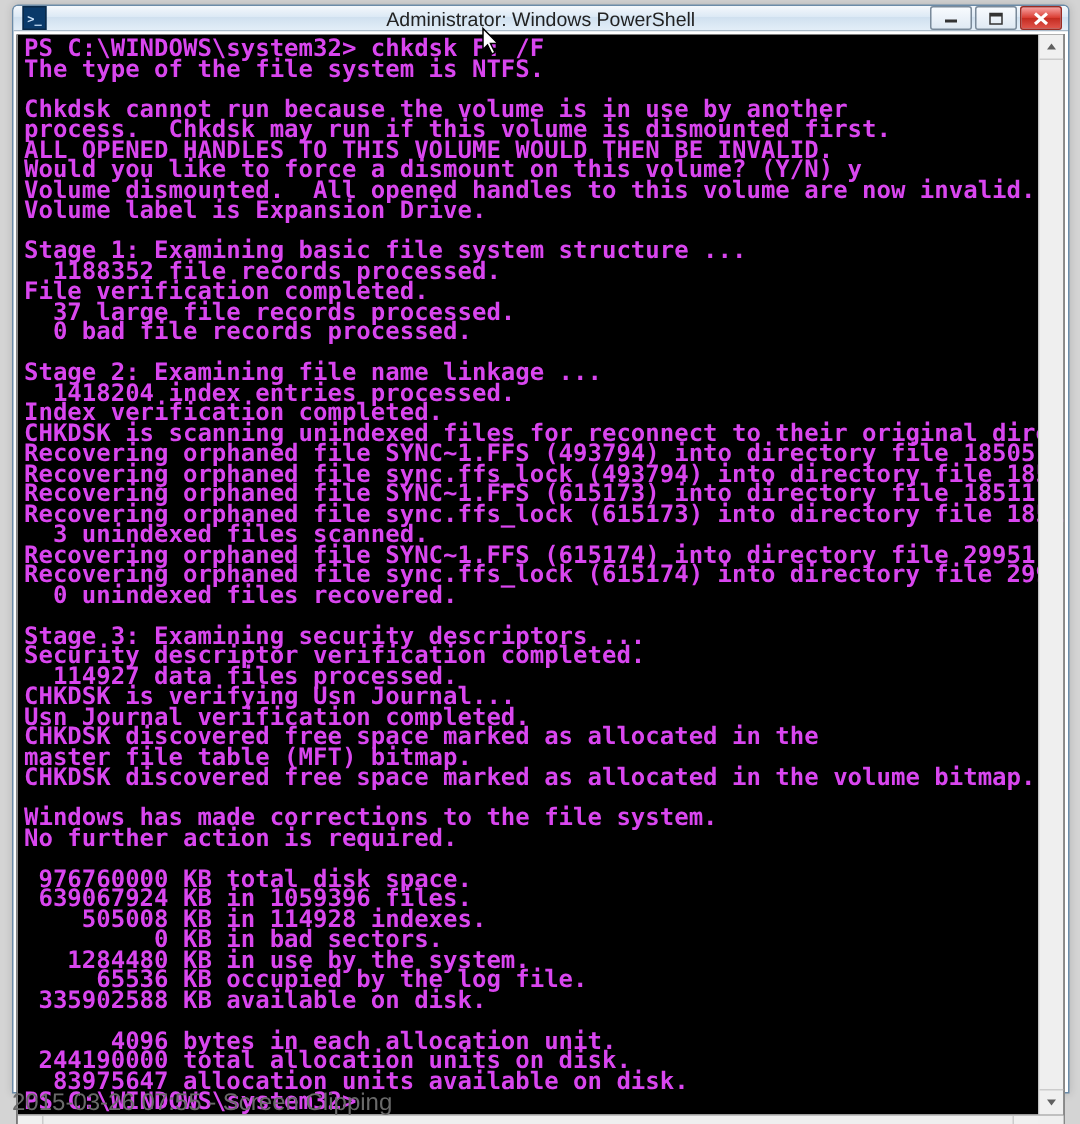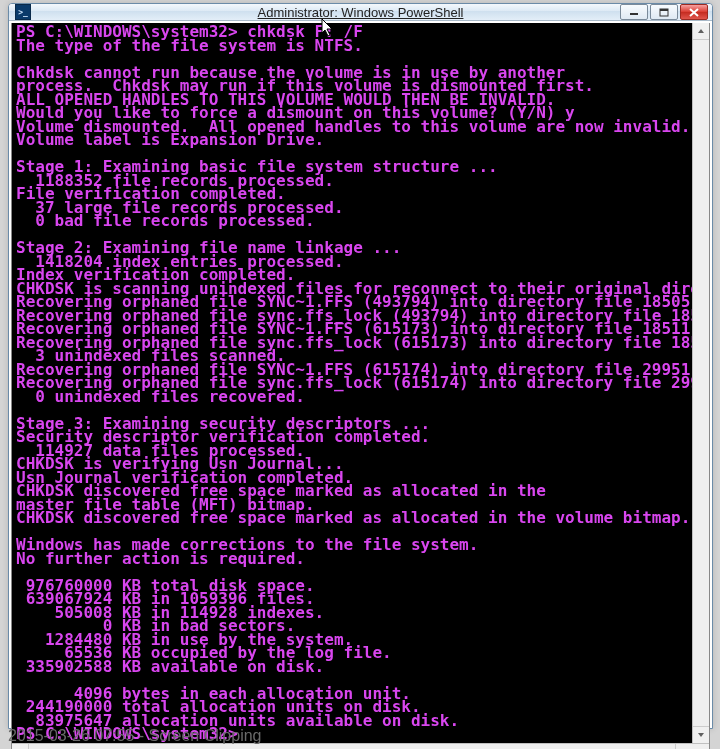--- a/index.html
+++ b/index.html
@@ -49,21 +49,20 @@
     font-weight: bold;
     font-family: Consolas, monospace;
   }
   .title-text {
     position: absolute;
     left: 0; right: 0;
     text-align: center;
     color: #222;
     font-size: 13px;
     pointer-events: none;
-    text-decoration: underline;
   }
   .winbuttons {
     margin-left: auto;
     display: flex;
     padding-right: 4px;
     gap: 2px;
   }
   .winbtn {
     width: 28px;
     height: 16px;

